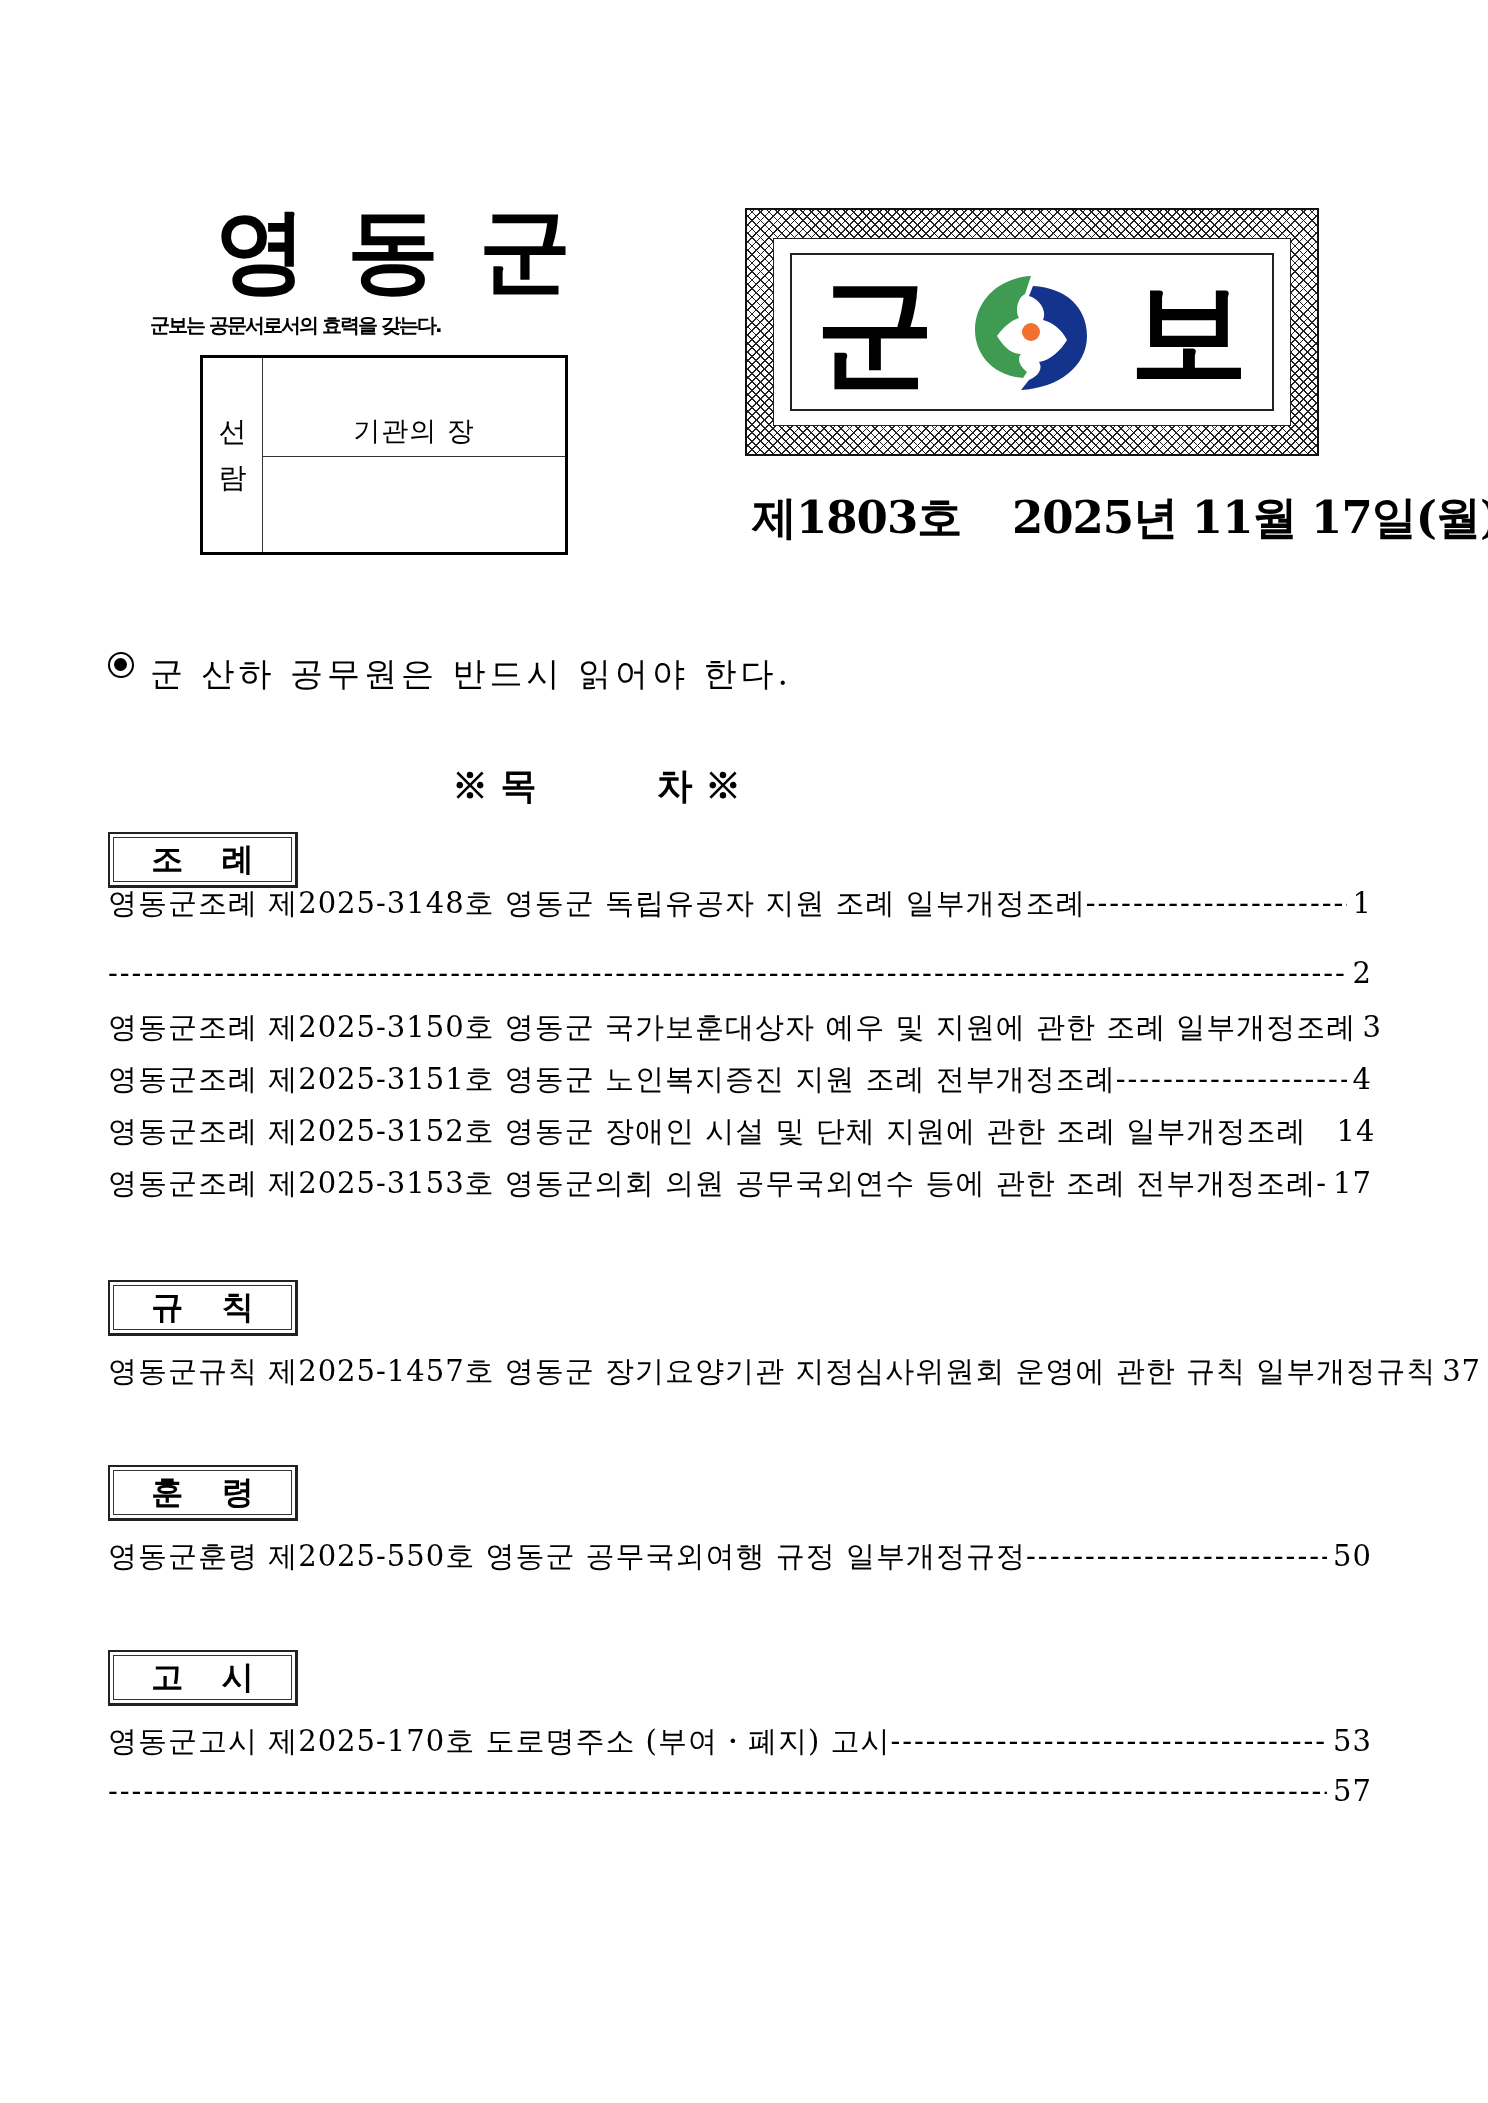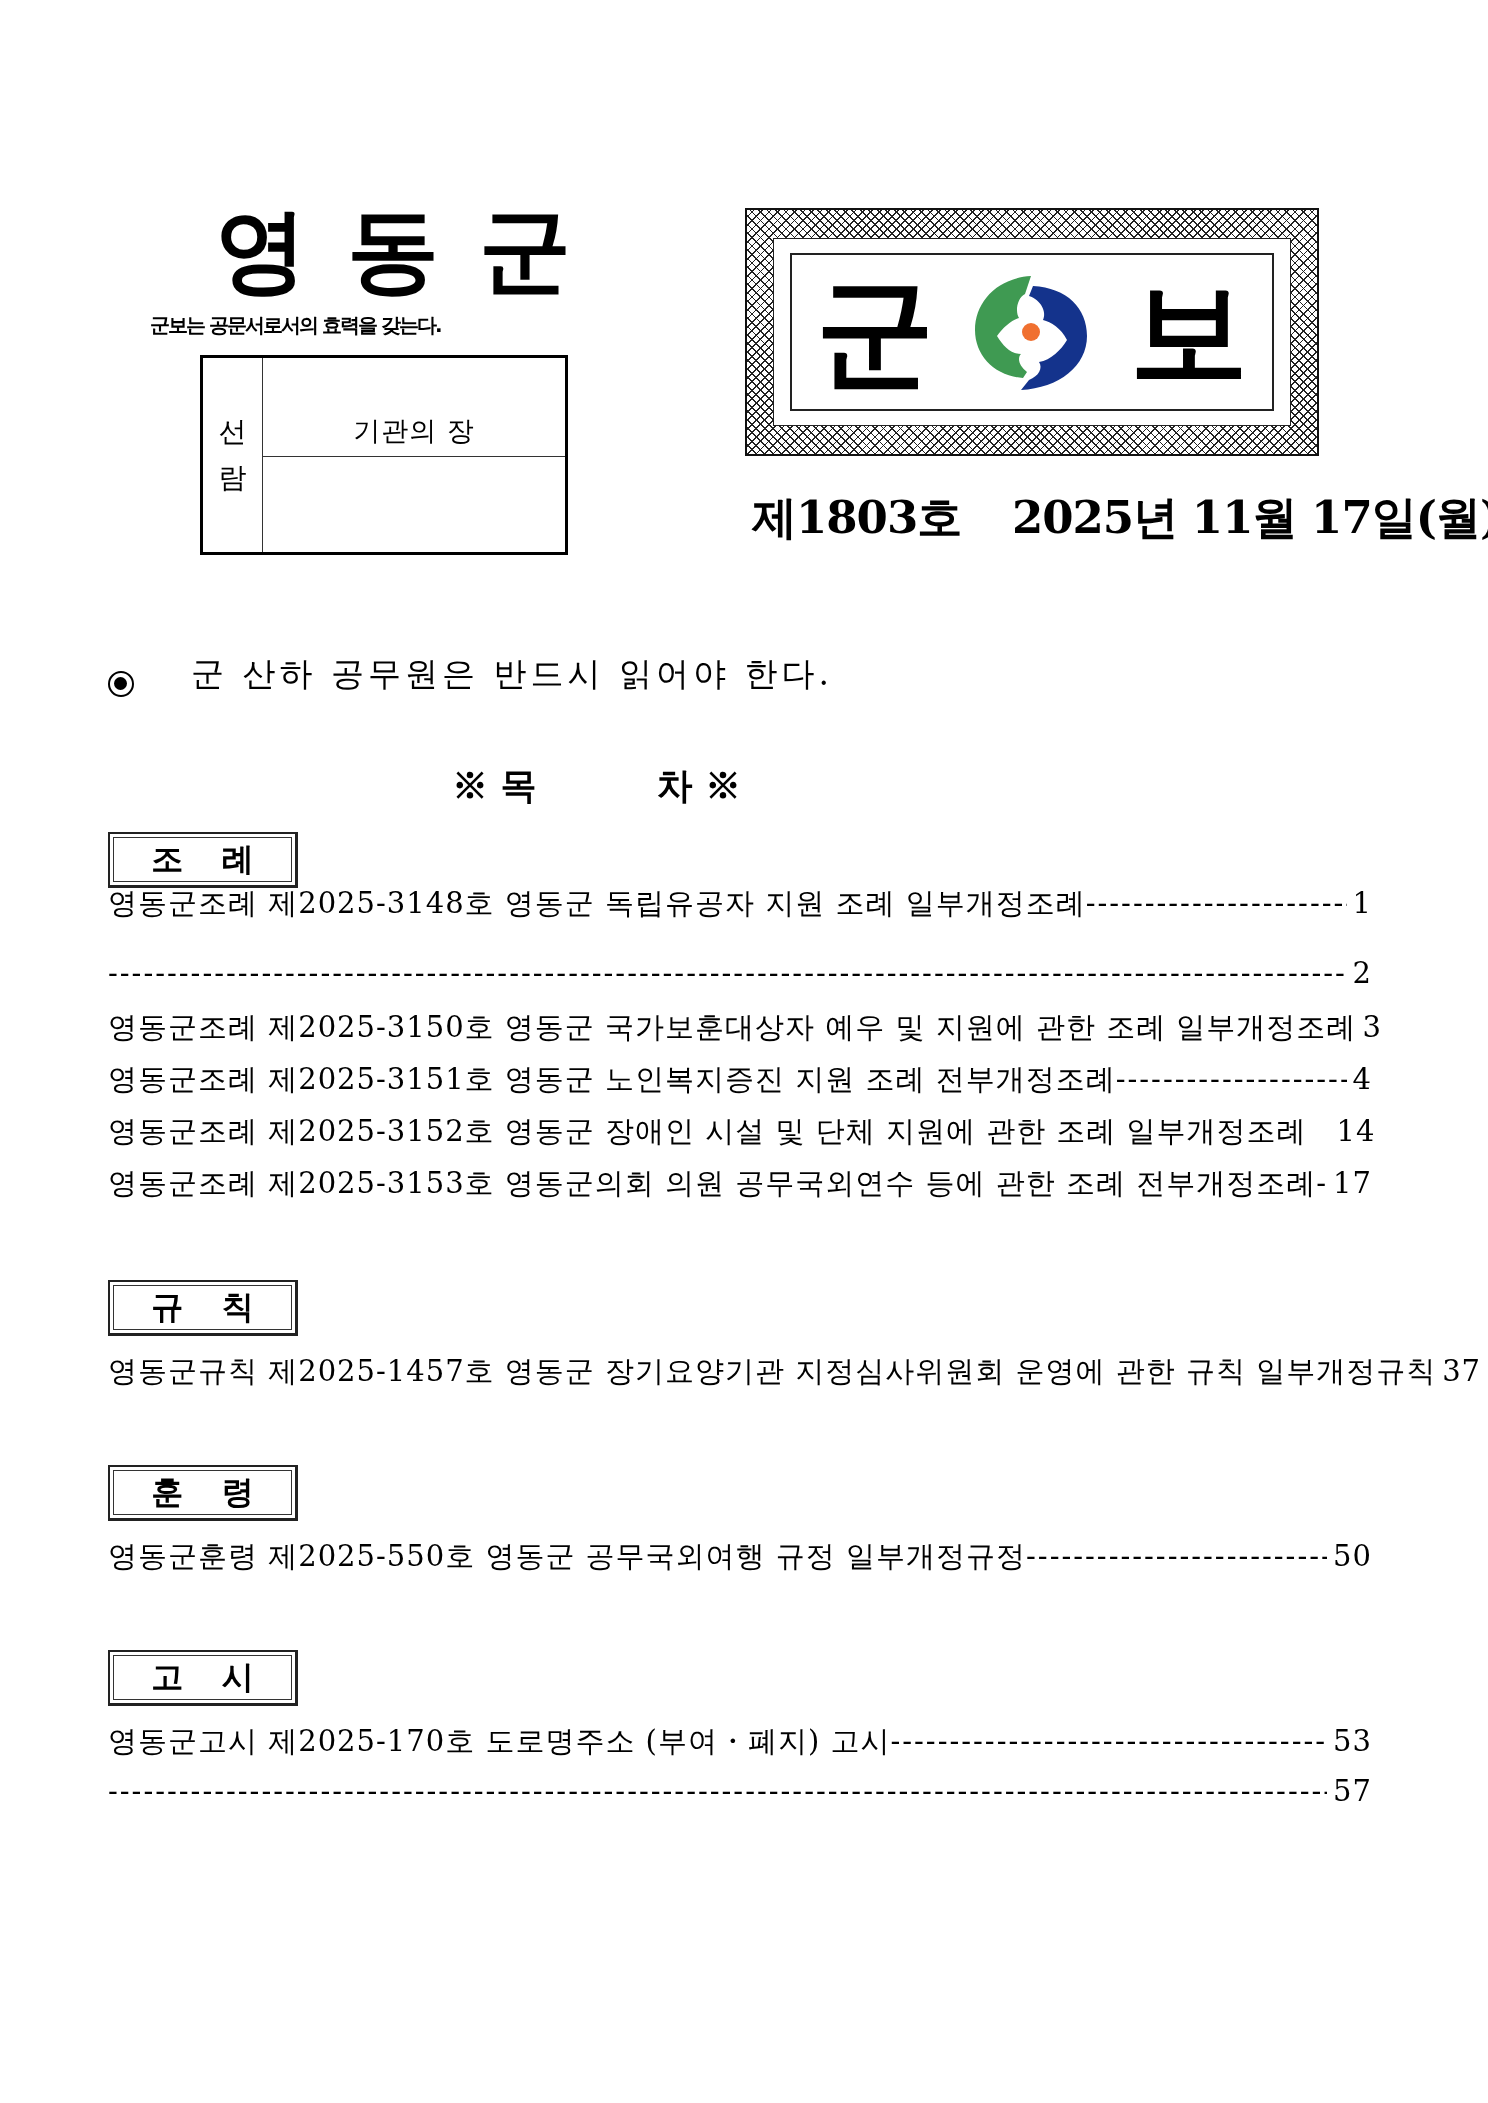--- a/index.html
+++ b/index.html
@@ -27,21 +27,21 @@
   .mast-inner { position:absolute; left:26px; top:28px; right:26px; bottom:28px; background:#fff; border:1.5px solid #222; }
   .mast-frame { position:absolute; left:16px; top:14px; right:16px; bottom:14px; border:2px solid #222;
                 display:flex; align-items:center; justify-content:space-between; padding:0 24px; box-sizing:border-box; }
   .mast-char { font-family:"DejaVu Sans","Liberation Sans",sans-serif; font-weight:bold; font-size:118px; line-height:120px; }
   .emblem { width:130px; height:120px; }
 
   .issue-line { left:752px; top:488px; font-size:45px; font-weight:bold; white-space:nowrap; letter-spacing:-1px; }
   .issue-line span { margin-right:36px; }
 
   
-  .notice { left:108px; top:652px; font-size:33px; letter-spacing:4px; white-space:nowrap; display:flex; align-items:flex-end;gap:41px; }
+  .notice { left:108px; top:652px; font-size:33px; letter-spacing:4px; white-space:nowrap; display:flex; align-items:flex-start; }
   .bullet { width:26px; height:26px; border:2.5px solid #000; border-radius:50%; box-sizing:border-box; position:relative; margin-right:16px; }
   .bullet::after { content:""; position:absolute; left:4px; top:4px; width:13px; height:13px; border-radius:50%; background:#000; }
 
   .toc-title { left:0; width:1193px; top:762px; text-align:center; font-size:36px; font-weight:bold; white-space:nowrap; }
   .toc-title .gap { display:inline-block; width:120px; }
 
   
   .sec-box { left:108px; width:190px; height:56px; box-sizing:border-box; border:2px solid #222; border-bottom-width:3px; border-right-width:3px;
              padding:3px; }
   .sec-box-in { width:100%; height:100%; border:1.5px solid #333; box-sizing:border-box;

